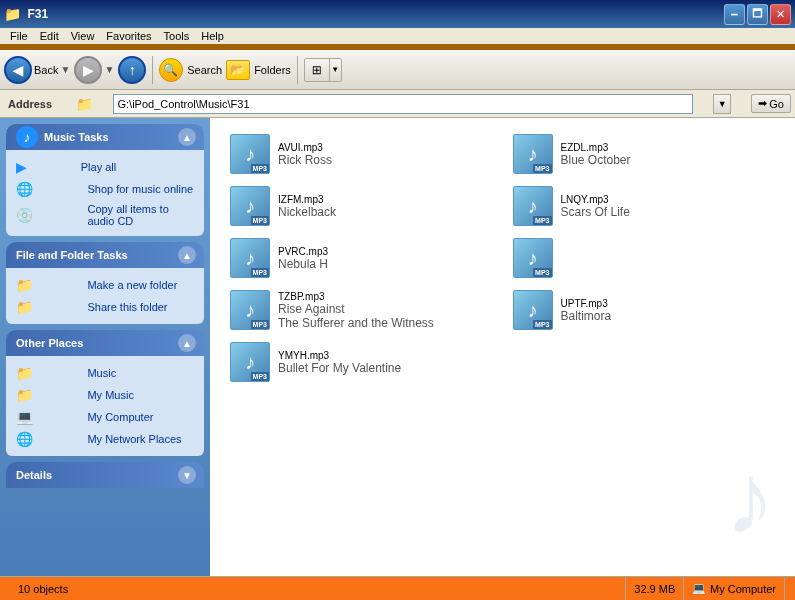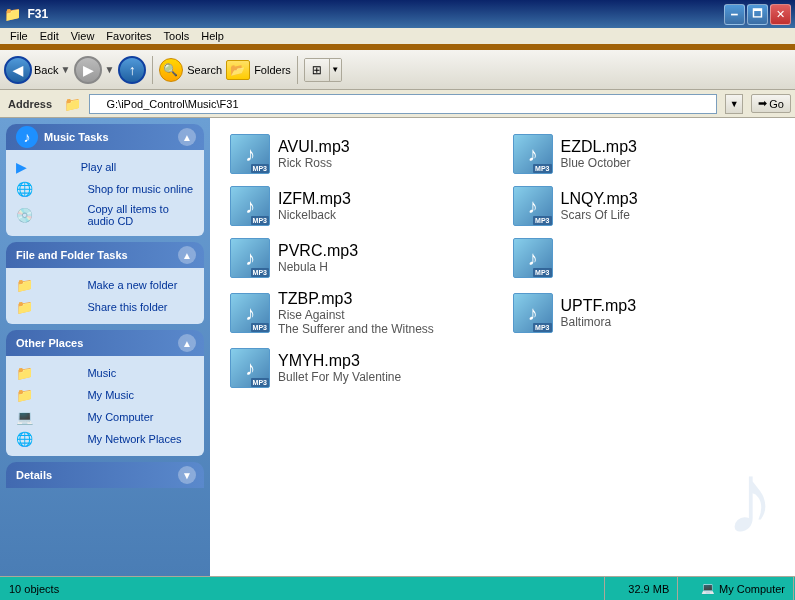--- a/index.html
+++ b/index.html
@@ -57,27 +57,27 @@
     .toolbar-separator { width: 1px; height: 28px; background: #ACA899; margin: 0 2px; }
 
     
     .address-bar {
       height: 28px;
       background: #ECE9D8;
       display: flex;
       align-items: center;
       padding: 0 4px;
       border-bottom: 1px solid #ACA899;
-      gap: 8px;
+      gap: 20px;
     }
     .address-label { font-size: 11px; font-weight: bold; color: #333; padding: 0 4px; }
     .address-icon { font-size: 14px; }
     .address-input-wrapper {
       flex: 1; height: 20px; background: white;
-      border: 1px solid #7B9EBD; display: flex; align-items: center; padding: 0 16px;
+      border: 1px solid #7B9EBD; display: flex; align-items: center; padding: 0 3px;
     }
     .address-input { border: none; outline: none; font-size: 11px; flex: 1; }
     .address-dropdown-btn {
       width: 18px; height: 20px; background: linear-gradient(to bottom, #F5F4F0, #DDDBD0);
       border: 1px solid #ACA899; display: flex; align-items: center; justify-content: center;
       cursor: pointer; font-size: 9px;
     }
     .address-go-btn {
       display: flex; align-items: center; gap: 2px;
       padding: 2px 6px; background: linear-gradient(to bottom, #F5F4F0, #DDDBD0);
@@ -172,41 +172,41 @@
       font-size: 20px;
       color: white;
     }
     .mp3-badge {
       position: absolute; bottom: 0; right: 0;
       background: #336699; color: white; font-size: 7px;
       padding: 1px 2px; font-weight: bold; border-radius: 1px;
     }
 
     .file-info { flex: 1; min-width: 0; }
-    .file-name { font-size: 16px; color: #000; font-weight: normal; }
+    .file-name { font-size: 10px; color: #000; font-weight: normal; }
     .file-artist { font-size: 12px; color: #555; }
 
     
     .music-watermark {
       position: absolute;
       bottom: 20px; right: 20px;
       font-size: 100px;
       color: rgba(100,150,200,0.15);
       pointer-events: none;
     }
 
     
     .status-bar {
       height: 24px;
-      background: #14b8a6;
+      background: #f97316;
       border-top: 1px solid #ACA899;
       display: flex;
       align-items: center;
-      padding: 0 1px;
-      gap: 15px;
+      padding: 0 10px;
+      gap: 0;
     }
     .status-item {
       font-size: 11px;
       padding: 0 8px;
       border-right: 1px solid #ACA899;
       height: 100%;
       display: flex;
       align-items: center;
     }
     .status-item:first-child { flex: 1; border-right: 1px solid #ACA899; }

